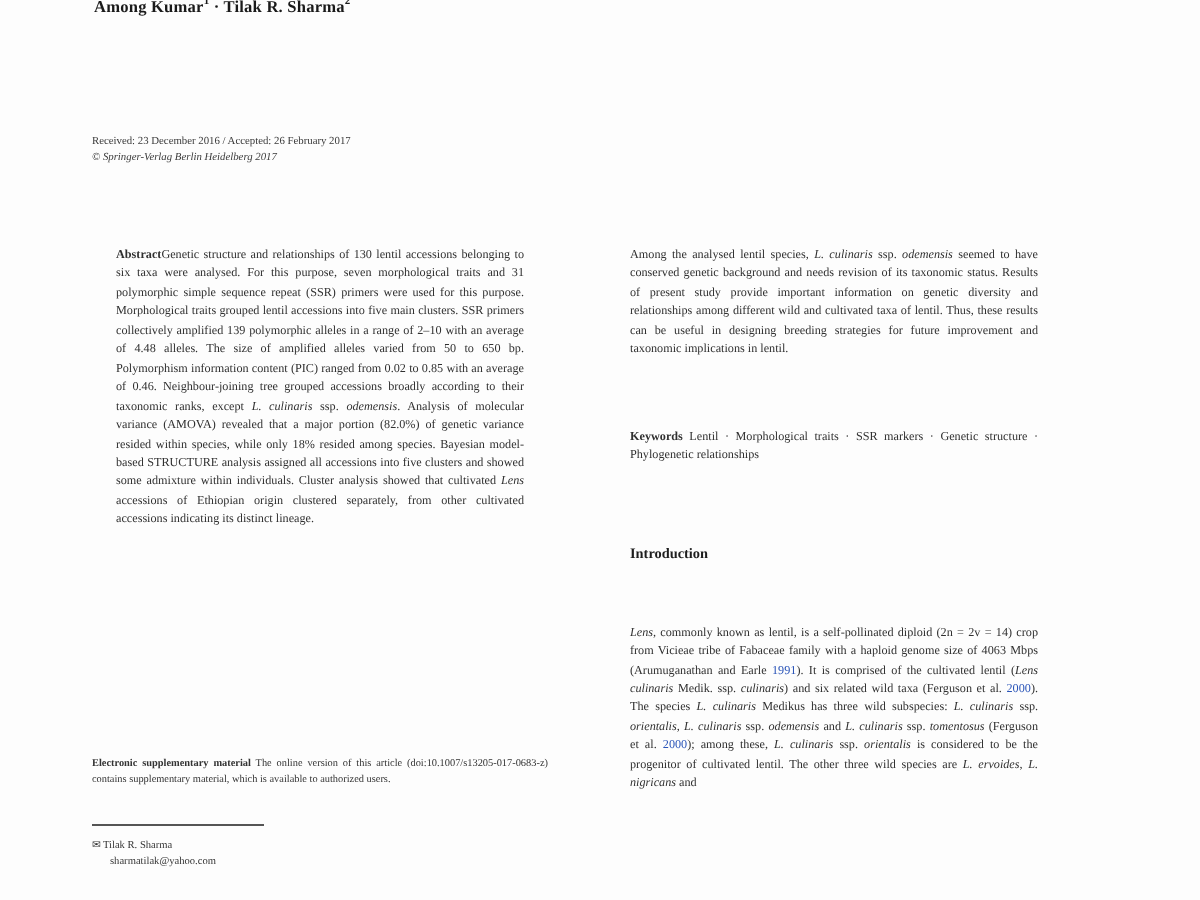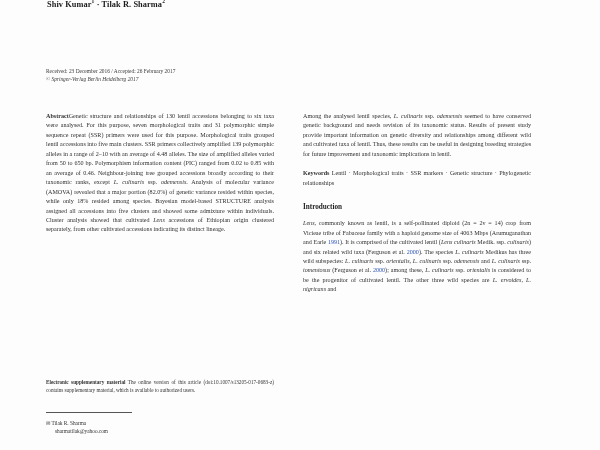--- a/index.html
+++ b/index.html
@@ -57,21 +57,21 @@
     width: 228px;
     font-size: 6.1px;
     line-height: 9.45px;
     text-align: justify;
     color: #303030;
     filter: blur(0.32px);
   }
   .col-left  { left: 46px;  top: 112px; }
   .col-right { left: 303px; top: 112px; }
 
-  .col p { margin: 0; font-family: Liberation Serif, serif; }
+  .col p { margin: 12px; font-family: Liberation Serif, serif; }
 
   .lead { font-weight: bold; }
   i, .it { font-style: italic; }
 
   .sec-head {
     font-weight: bold;
     font-size: 7.2px;
     line-height: 10px;
     margin: 0;
     color: #1e1e1e;
@@ -118,21 +118,21 @@
   .contact .env { letter-spacing: 0px; }
   .contact .cname { padding-left: 1px; }
   .contact .cmail { display: block; padding-left: 9px; }
 </style>
 </head>
 <body>
 
 <div class="page">
 
   <div class="author-line">
-    <span>Shiv Kumar</span><sup>1</sup>
+    <span>Among Kumar</span><sup>1</sup>
     <span>·</span>
     <span>Tilak R. Sharma</span><sup>2</sup>
   </div>
 
   <div class="recv-block">
     <div>Received: 23 December 2016 / Accepted: 26 February 2017</div>
     <div class="copyright">© Springer-Verlag Berlin Heidelberg 2017</div>
   </div>
 
   <div class="col col-left">

